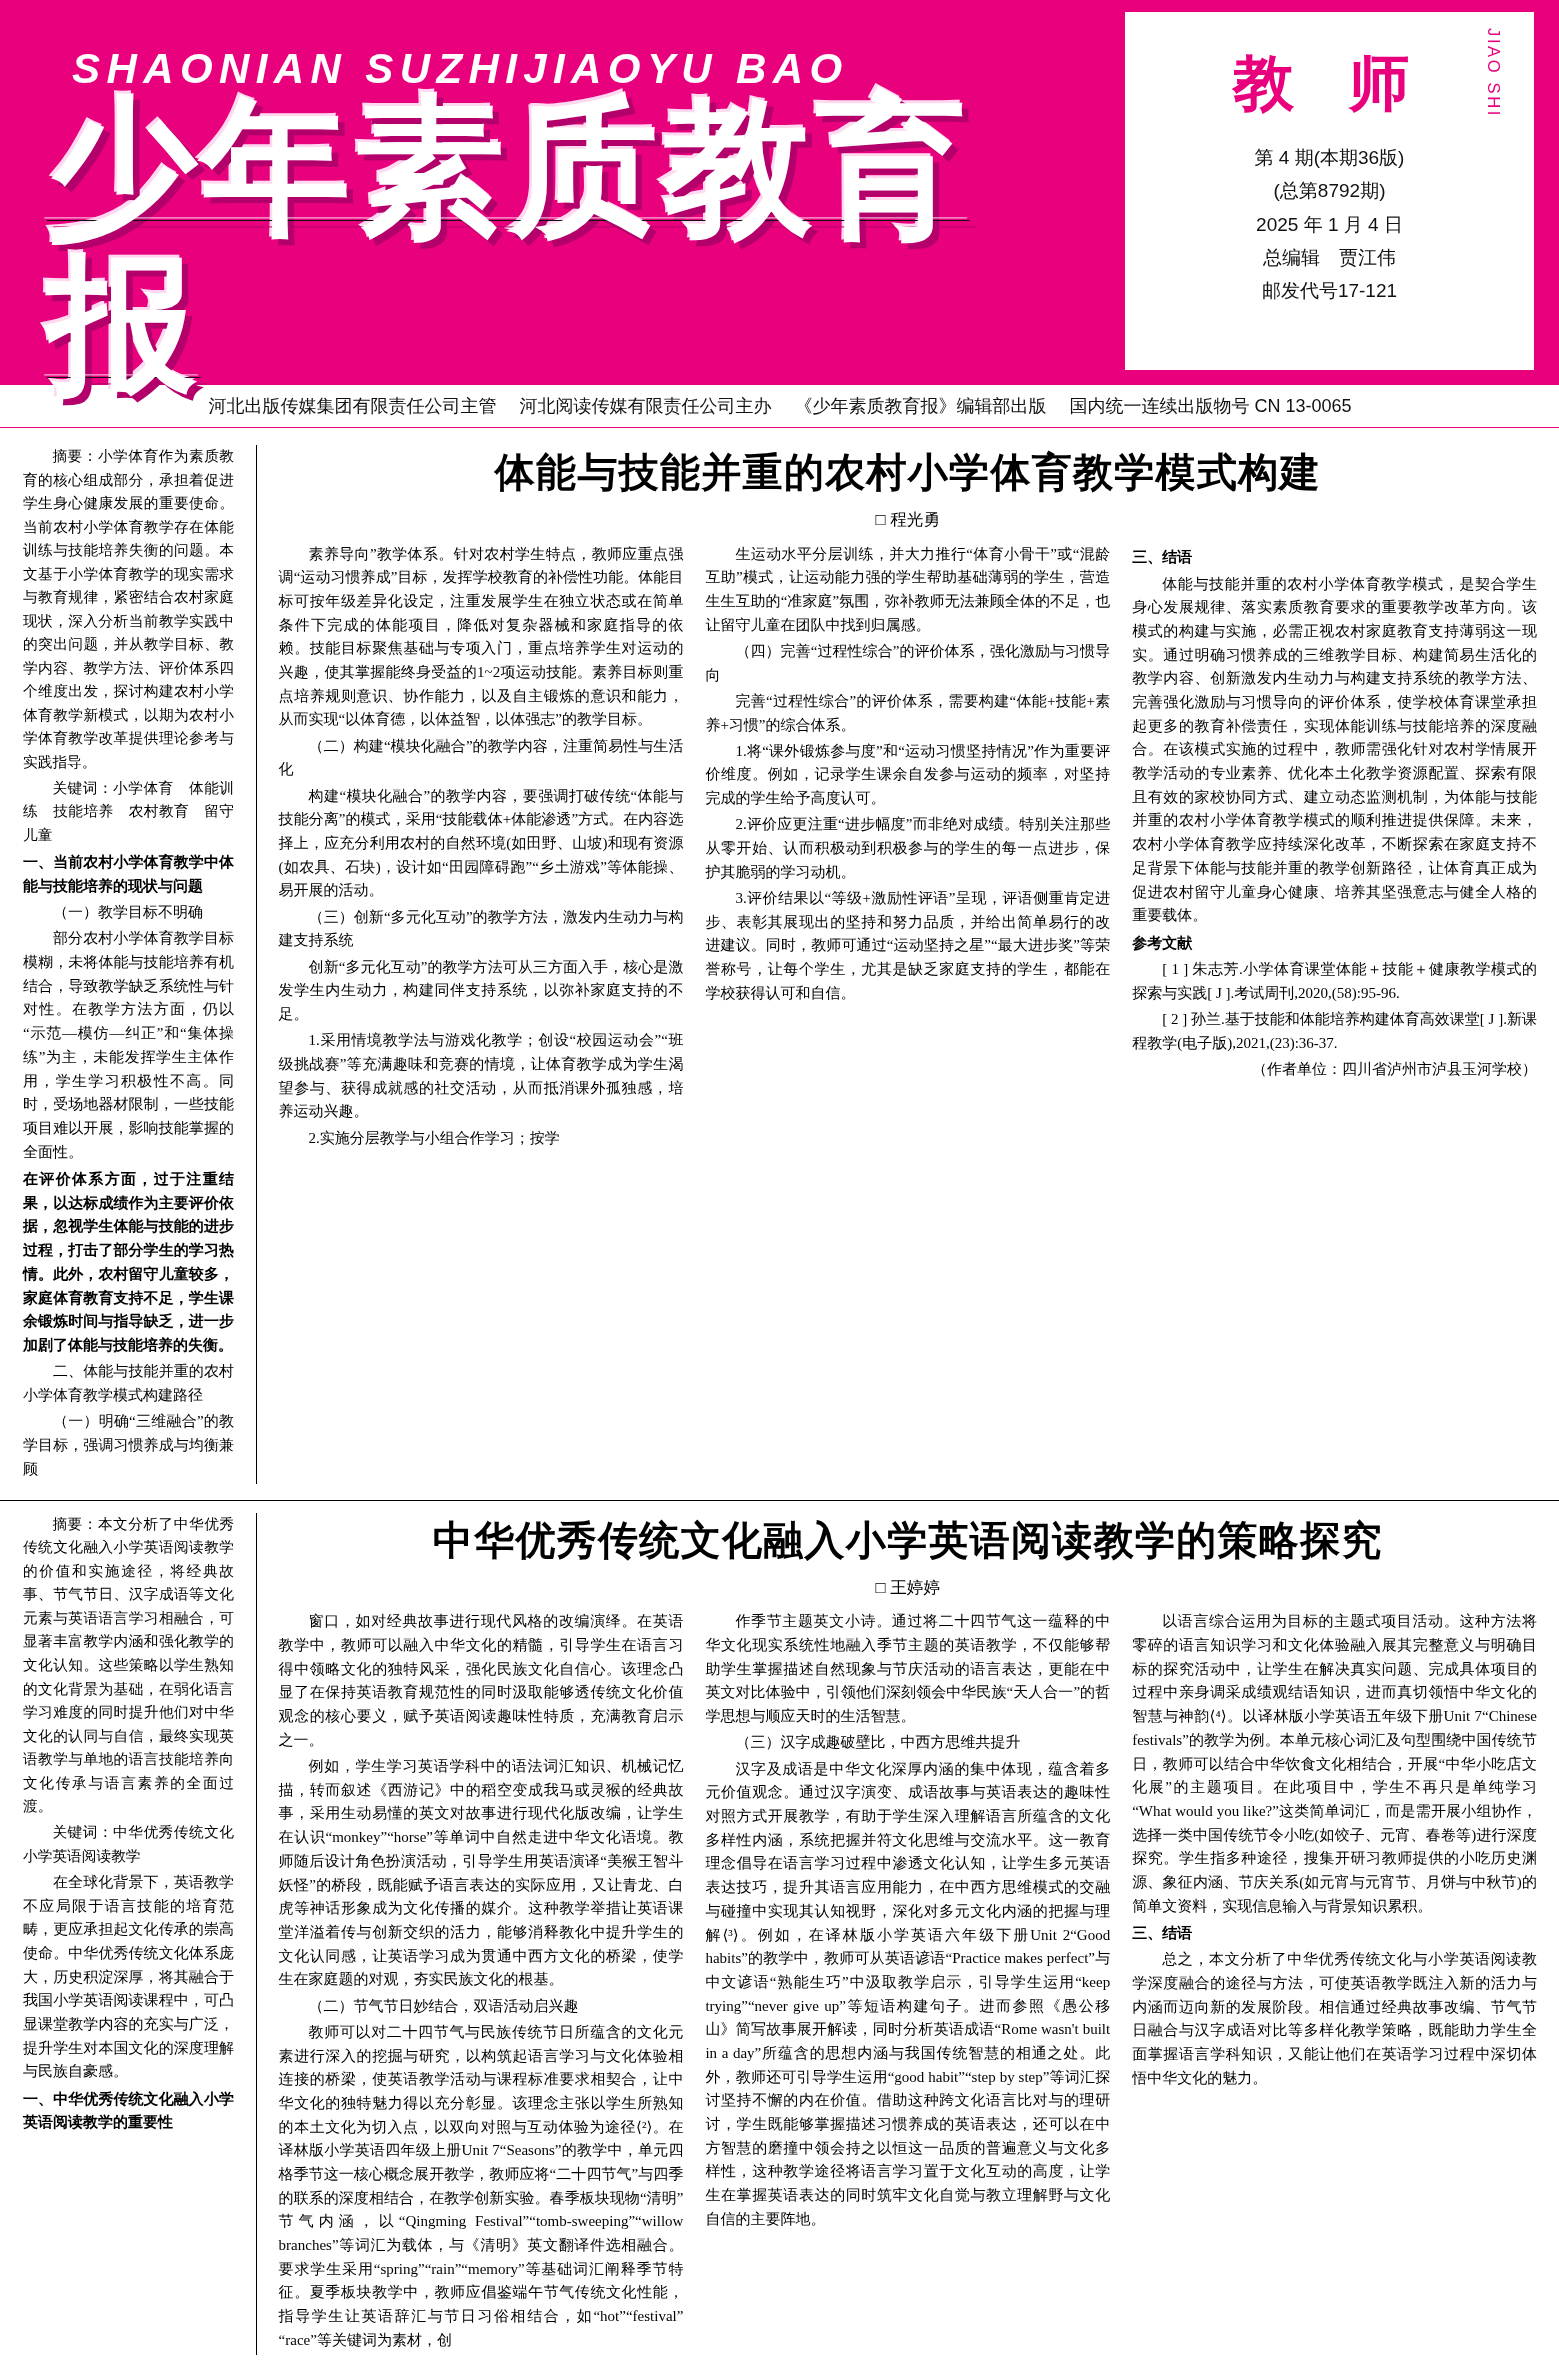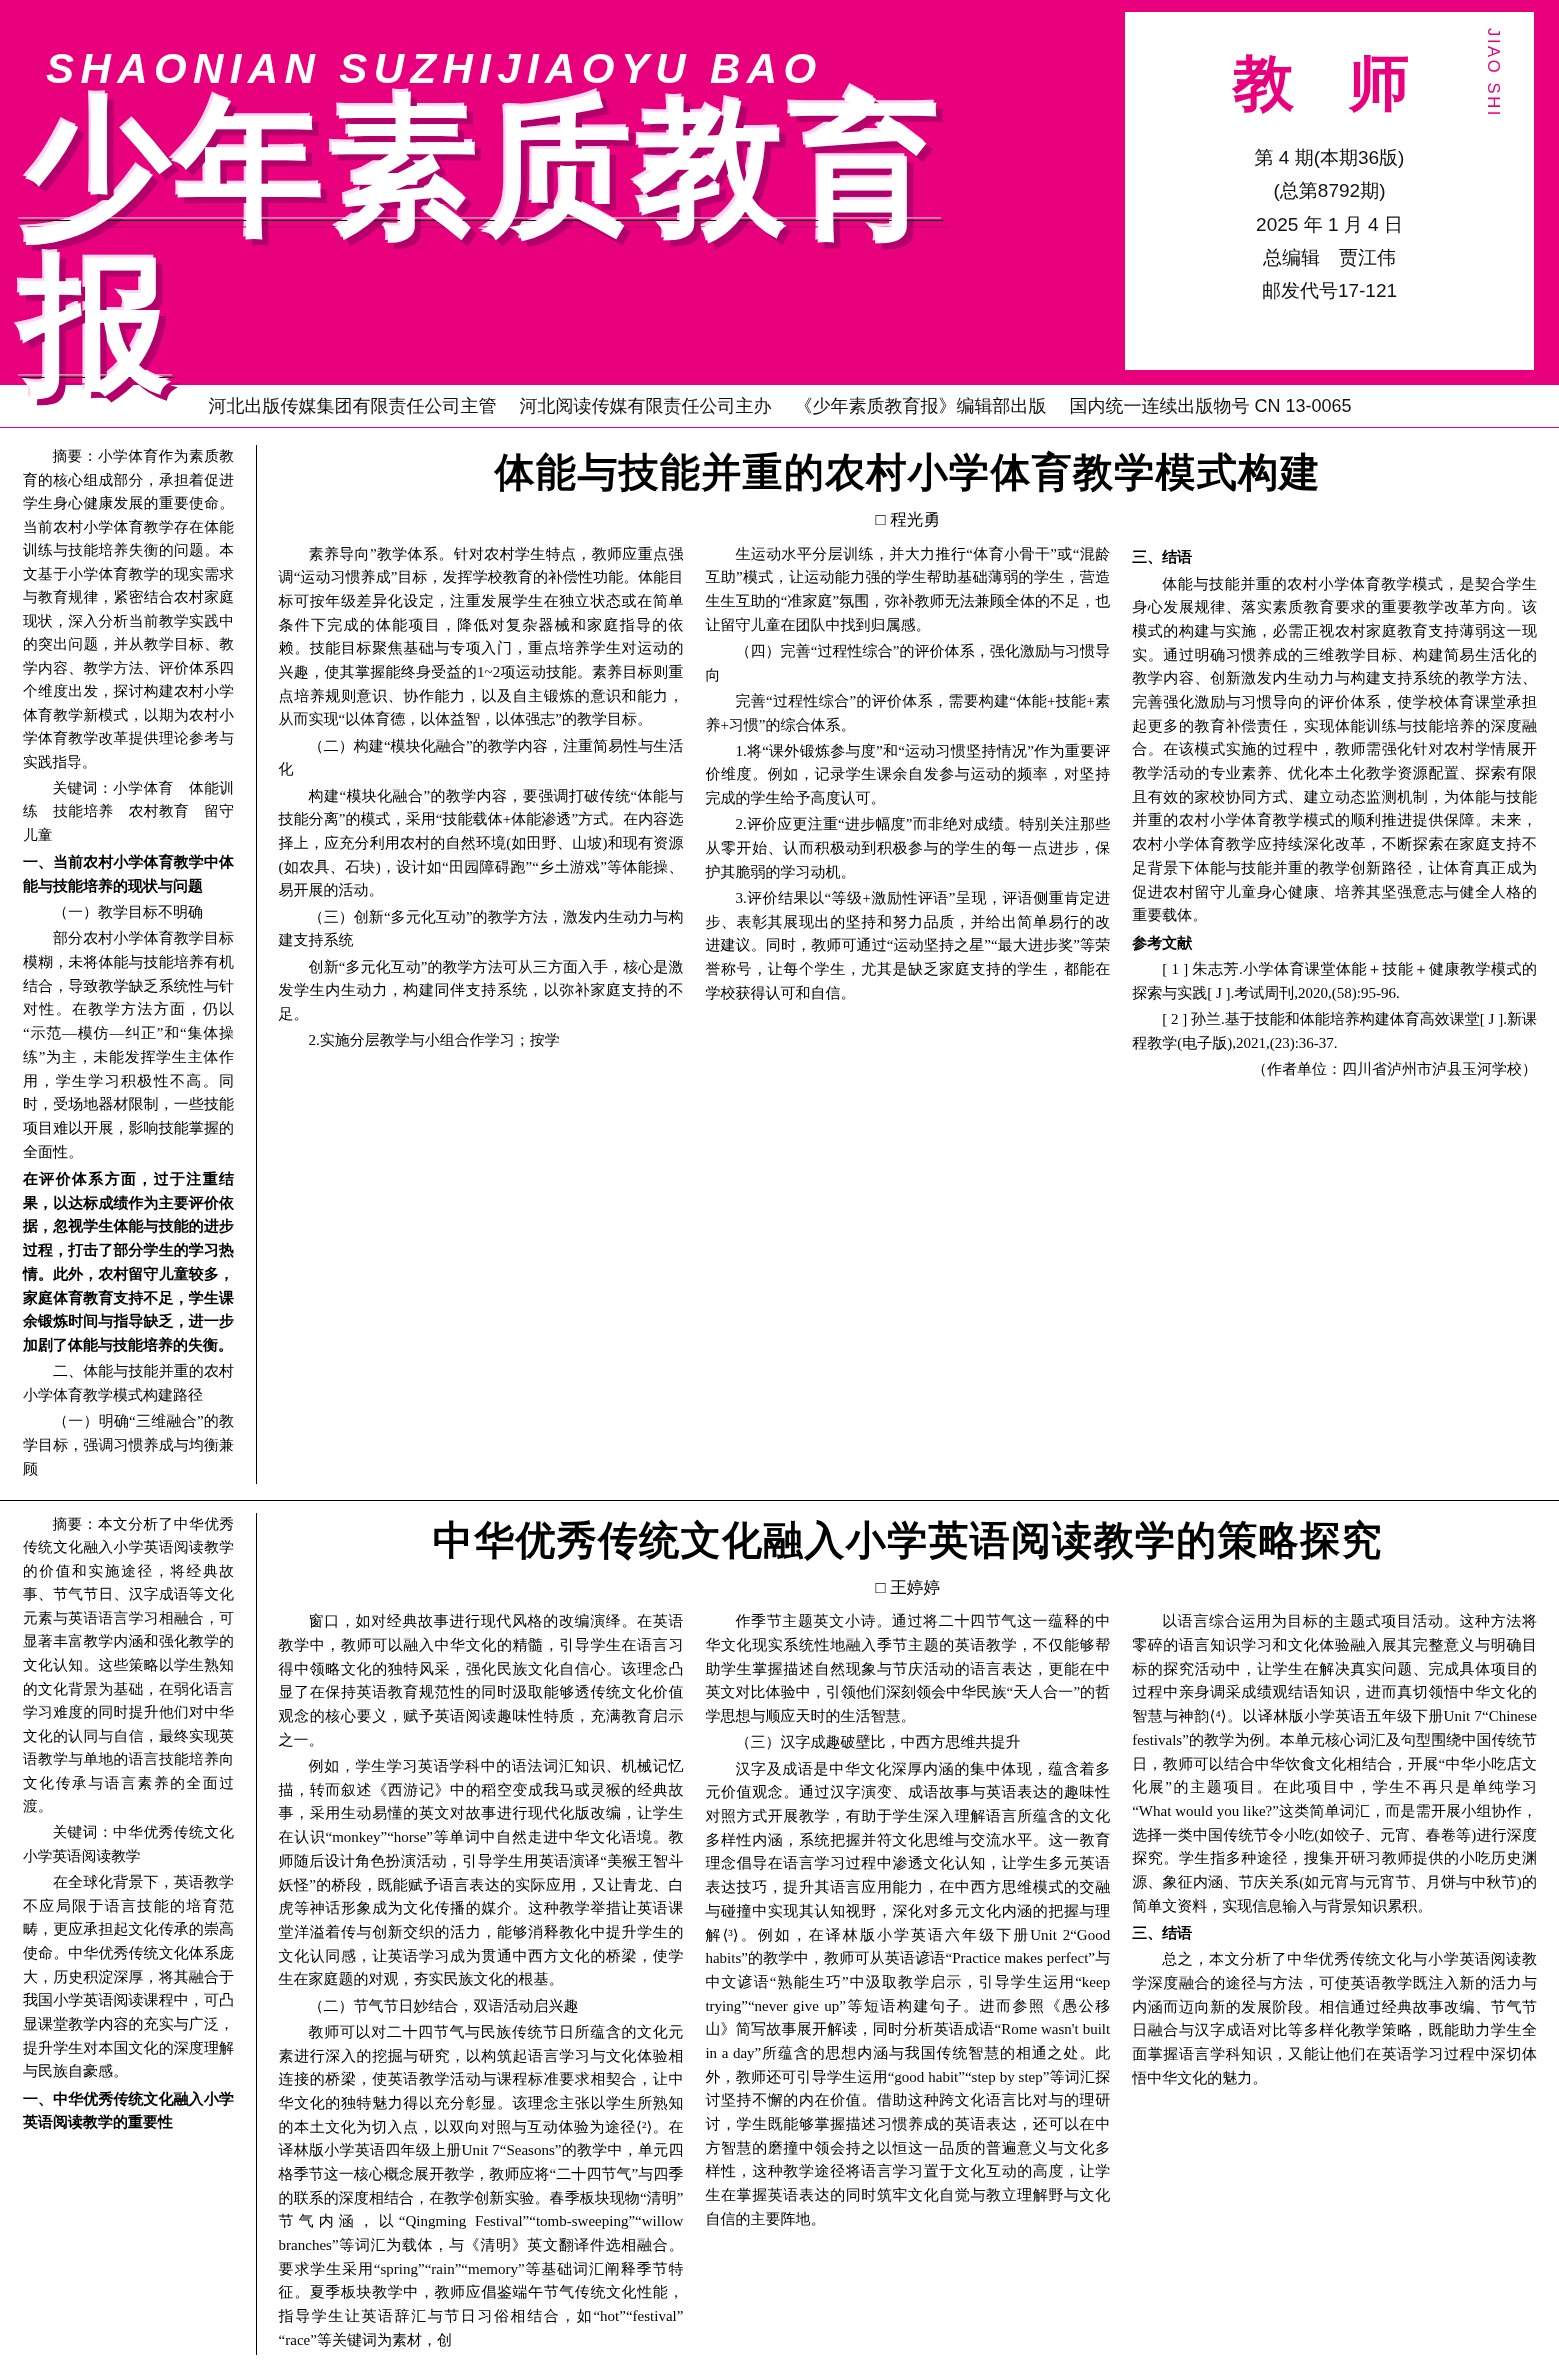--- a/index.html
+++ b/index.html
@@ -2,21 +2,21 @@
 <html lang="zh" style="font-size:10.2px"><head>
 <meta charset="utf-8">
 <style>
   html,body{margin:0;padding:0;background:#fff;}
   body{width:1560px;font-family:"Liberation Serif","DejaVu Serif",serif;color:#111;}
   .page{width:1560px;height:2377px;position:relative;background:#fff;box-sizing:border-box;padding:0;}
 
   
   .masthead{position:relative;height:384px;background:#e8007d;}
   .masthead-inner{position:relative;height:384px;}
-  .mh-left{position:absolute;left:8px;top:19px;width:1087px;height:339px;}
+  .mh-left{position:absolute;left:34px;top:19px;width:1087px;height:339px;}
   .mh-pinyin{font-family:"Liberation Sans",sans-serif;font-weight:bold;font-style:italic;
     font-size:42px;letter-spacing:6.4px;color:#fff;padding-left:38px;padding-top:25.6px;}
   .mh-title{margin-top:-3.8px;padding-left:12.8px;text-decoration:underline;}
   .mh-title span{font-family:"DejaVu Sans","Liberation Sans",sans-serif;font-weight:bold;
     font-size:150px;color:#fff;letter-spacing:3.8px;line-height:1.05;
     text-shadow: 6.4px 6.4px 0 #b4006a, -2.6px -2.6px 0 #ffd9ef;}
   .mh-whitebox{position:absolute;left:1125px;top:11.5px;width:409px;height:358px;background:#fff;}
   .mh-teacher{position:relative;text-align:center;padding-top:31px;}
   .mh-teacher .big{font-family:"DejaVu Sans","Liberation Sans",sans-serif;font-weight:bold;font-size:61px;color:#e8007d;letter-spacing:16.6px;}
   .mh-teacher .jiaoshi{position:absolute;right:31px;top:16.6px;writing-mode:vertical-rl;
@@ -97,20 +97,21 @@
       <div style="flex:3.1;">
         <div class="art-title" style="margin-top:0;">体能与技能并重的农村小学体育教学模式构建</div>
         <div class="art-author">□ 程光勇</div>
         <div class="cols">
           <div class="col">
             <p>素养导向”教学体系。针对农村学生特点，教师应重点强调“运动习惯养成”目标，发挥学校教育的补偿性功能。体能目标可按年级差异化设定，注重发展学生在独立状态或在简单条件下完成的体能项目，降低对复杂器械和家庭指导的依赖。技能目标聚焦基础与专项入门，重点培养学生对运动的兴趣，使其掌握能终身受益的1~2项运动技能。素养目标则重点培养规则意识、协作能力，以及自主锻炼的意识和能力，从而实现“以体育德，以体益智，以体强志”的教学目标。</p>
             <p>（二）构建“模块化融合”的教学内容，注重简易性与生活化</p>
             <p>构建“模块化融合”的教学内容，要强调打破传统“体能与技能分离”的模式，采用“技能载体+体能渗透”方式。在内容选择上，应充分利用农村的自然环境(如田野、山坡)和现有资源(如农具、石块)，设计如“田园障碍跑”“乡土游戏”等体能操、易开展的活动。</p>
             <p>（三）创新“多元化互动”的教学方法，激发内生动力与构建支持系统</p>
             <p>创新“多元化互动”的教学方法可从三方面入手，核心是激发学生内生动力，构建同伴支持系统，以弥补家庭支持的不足。</p>
+            <p>1.采用情境教学法与游戏化教学；创设“校园运动会”“班级挑战赛”等充满趣味和竞赛的情境，让体育教学成为学生渴望参与、获得成就感的社交活动，从而抵消课外孤独感，培养运动兴趣。</p>
             <p>2.实施分层教学与小组合作学习；按学</p>
           </div>
           <div class="col">
             <p>生运动水平分层训练，并大力推行“体育小骨干”或“混龄互助”模式，让运动能力强的学生帮助基础薄弱的学生，营造生生互助的“准家庭”氛围，弥补教师无法兼顾全体的不足，也让留守儿童在团队中找到归属感。</p>
             <p>（四）完善“过程性综合”的评价体系，强化激励与习惯导向</p>
             <p>完善“过程性综合”的评价体系，需要构建“体能+技能+素养+习惯”的综合体系。</p>
             <p>1.将“课外锻炼参与度”和“运动习惯坚持情况”作为重要评价维度。例如，记录学生课余自发参与运动的频率，对坚持完成的学生给予高度认可。</p>
             <p>2.评价应更注重“进步幅度”而非绝对成绩。特别关注那些从零开始、认而积极动到积极参与的学生的每一点进步，保护其脆弱的学习动机。</p>
             <p>3.评价结果以“等级+激励性评语”呈现，评语侧重肯定进步、表彰其展现出的坚持和努力品质，并给出简单易行的改进建议。同时，教师可通过“运动坚持之星”“最大进步奖”等荣誉称号，让每个学生，尤其是缺乏家庭支持的学生，都能在学校获得认可和自信。</p>
             <p></p>

